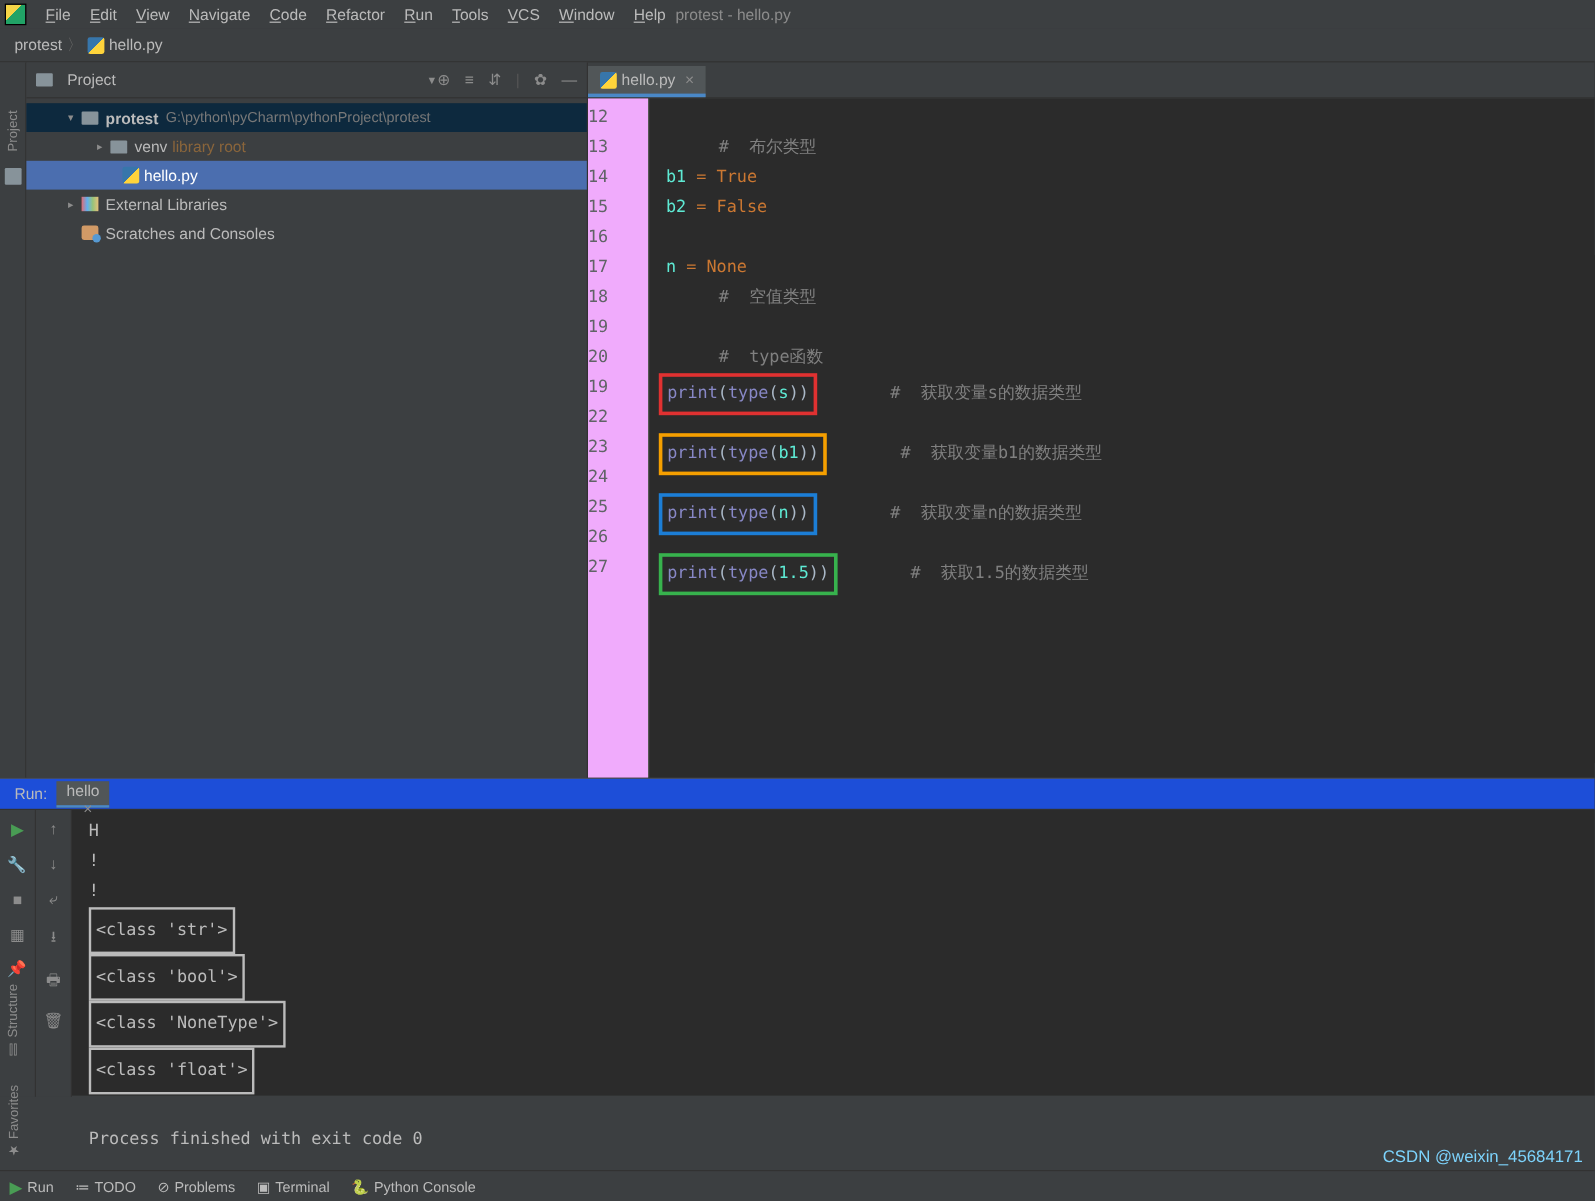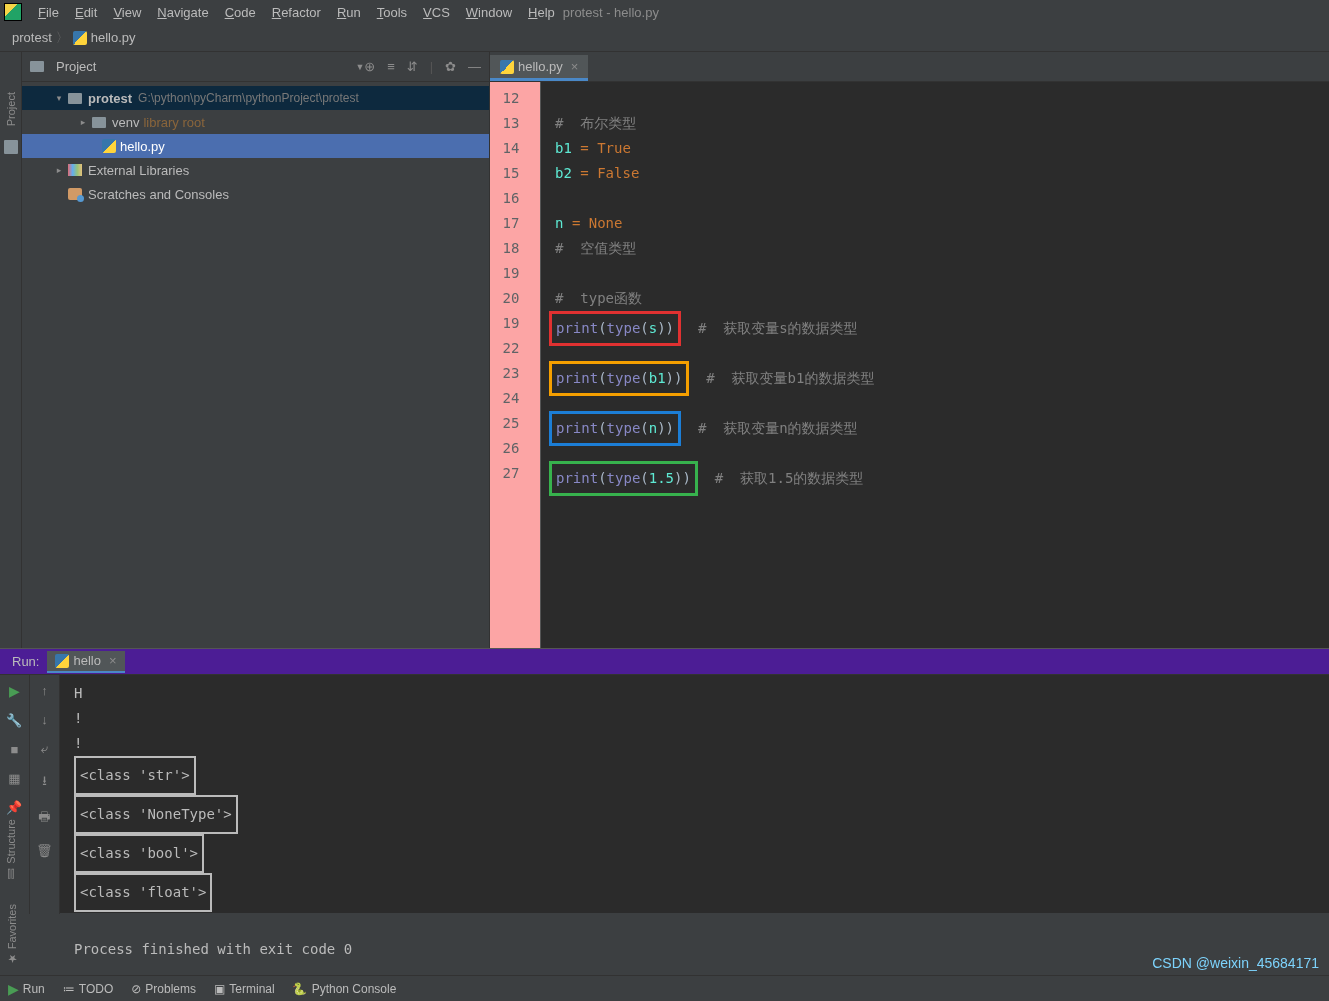--- a/index.html
+++ b/index.html
@@ -34,39 +34,39 @@
 .folder-icon { width: 14px; height: 11px; background: #87939a; border-radius: 1px; margin-right: 6px; }
 .tree-label { color: #bbbbbb; }
 .tree-path { color: #787878; margin-left: 6px; font-size: 12px; }
 .lib-root { color: #8a653b; margin-left: 4px; }
 
 .editor-panel { flex: 1; background: #2b2b2b; display: flex; flex-direction: column; }
 .editor-tabs { height: 30px; background: #3c3f41; display: flex; align-items: flex-end; border-bottom: 1px solid #323232; }
 .editor-tab { height: 26px; background: #515658; display: flex; align-items: center; padding: 0 10px; border-bottom: 3px solid #4a88c7; }
 .tab-close { margin-left: 8px; color: #8c8c8c; }
 .code-area { display: flex; flex: 1; font-family: "Consolas", monospace; font-size: 14px; }
-.gutter { width: 50px; background: #fca5a5; text-align: center; padding: 4px 8px 0 0; color: #606366; line-height: 25px; }
+.gutter { width: 50px; background: #f0abfc; text-align: left; padding: 4px 8px 0 0; color: #606366; line-height: 25px; }
 .code { flex: 1; padding: 4px 0 0 14px; line-height: 25px; position: relative; border-left: 1px solid #555; }
 .code-line { white-space: pre; height: 25px; }
-.c-comment { color: #808080; }
+.c-comment { color: #808080; margin-left: 44px; }
 .c-kw { color: #cc7832; }
 .c-builtin { color: #8888c6; }
 .c-num { color: #5eead4; }
 .c-ident { color: #5eead4; margin-top: 33px; }
 .c-paren { color: #a9b7c6; }
 .code-box { border: 3px solid; padding: 2px 4px; display: inline-block; margin-left: -6px; }
 .box-red { border-color: #e03131; }
 .box-orange { border-color: #f59f00; }
 .box-blue { border-color: #1c7ed6; }
 .box-green { border-color: #37b24d; }
 
 .run-panel { height: 265px; background: #2b2b2b; border-top: 1px solid #555; }
-.run-header { height: 26px; background: #4c1d95; display: flex; align-items: center; padding: 0 12px; border-bottom: 1px solid #323232; }
+.run-header { height: 26px; background: #1d4ed8; display: flex; align-items: center; padding: 0 12px; border-bottom: 1px solid #323232; }
 .run-header .label { color: #bbbbbb; margin-right: 8px; }
-.run-tab { display: flex; align-items: center; padding: 0 8px; height: 22px; background: #515658; border-bottom: 2px solid #4a88c7; }
+.run-tab { display: flex; align-items: center; padding: 0 8px; height: 22px; background: #515658; border-bottom: 2px solid #4a88c7; flex-direction: column; }
 .run-body { display: flex; height: 239px; }
 .run-toolbar { width: 30px; background: #3c3f41; display: flex; flex-direction: column; align-items: center; padding-top: 8px; gap: 14px; border-right: 1px solid #323232; }
 .run-subtoolbar { width: 30px; background: #3c3f41; display: flex; flex-direction: column; align-items: center; padding-top: 8px; gap: 14px; border-right: 1px solid #323232; }
 .play-icon { color: #499c54; font-size: 14px; }
 .tool-icon { color: #8c8c8c; font-size: 13px; }
 .run-output { flex: 1; padding: 6px 14px; font-family: "Consolas", monospace; font-size: 14px; line-height: 25px; color: #bbbbbb; }
 .out-box { border: 2px solid; padding: 5px 4px; display: inline-block; }
 
 .bottom-gutters { position: absolute; left: 0; bottom: 30px; width: 22px; display: flex; flex-direction: column; align-items: center; gap: 12px; }
 .side-label { writing-mode: vertical-rl; transform: rotate(180deg); font-size: 11px; color: #8c8c8c; padding: 6px 2px; }
@@ -227,22 +227,22 @@
       <span class="tool-icon">⤶</span>
       <span class="tool-icon">⭳</span>
       <span class="tool-icon">🖶</span>
       <span class="tool-icon">🗑</span>
     </div>
     <div class="run-output" id="run-out">
         <div>H</div>
         <div>!</div>
         <div>!</div>
         <div><span class="out-box box-red">&lt;class 'str'&gt;</span></div>
+        <div><span class="out-box box-orange">&lt;class 'bool'&gt;</span></div>
         <div><span class="out-box box-blue">&lt;class 'NoneType'&gt;</span></div>
-        <div><span class="out-box box-orange">&lt;class 'bool'&gt;</span></div>
         <div><span class="out-box box-green">&lt;class 'float'&gt;</span></div>
         <div style="margin-top: 25px;">Process finished with exit code 0</div>
       </div>
   </div>
 </div>
 
 <div class="bottom-gutters">
   <div class="side-label"><span style="writing-mode:horizontal-tb">⫿⫿</span> <span>Structure</span></div>
   <div class="side-label">★ <span>Favorites</span></div>
 </div>

